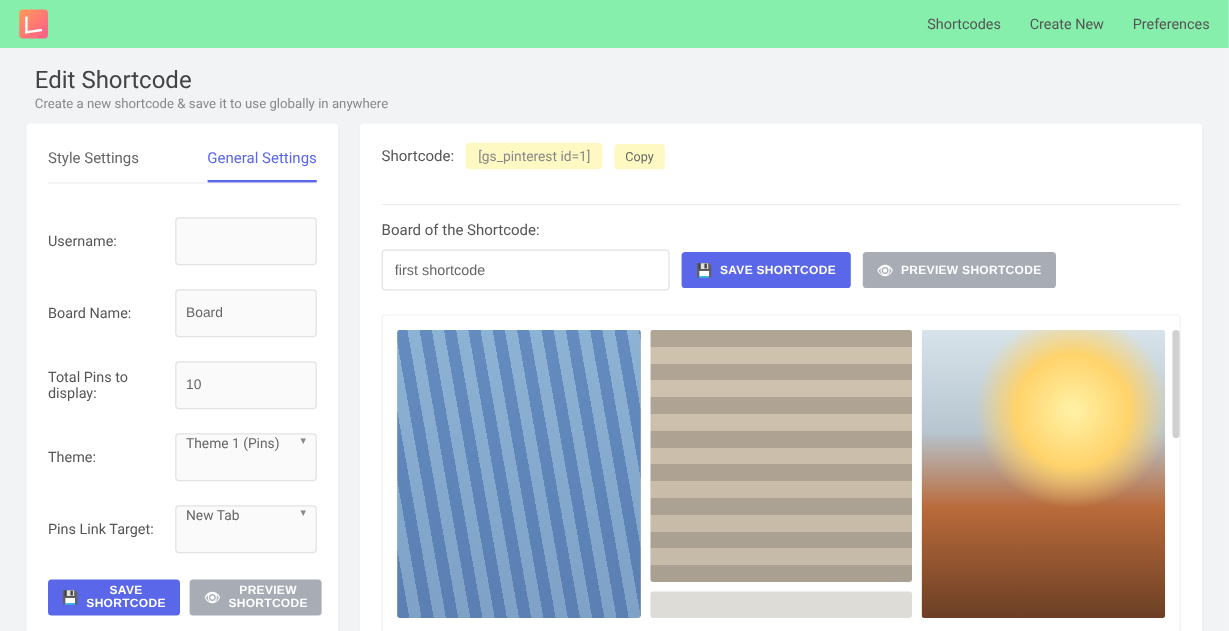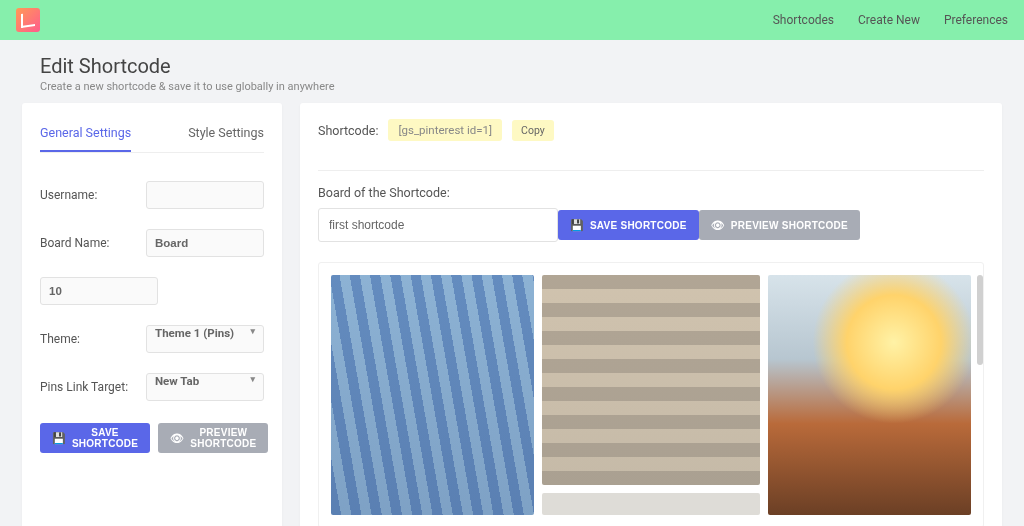--- a/index.html
+++ b/index.html
@@ -29,21 +29,21 @@
     position: absolute;
     inset: 5px;
     border: 2px solid #fff;
     border-top: none;
     border-right: none;
     transform: skewY(-8deg);
   }
   .topnav { display: flex; gap: 24px; font-size: 12px; color: #555; }
   .topnav div { cursor: pointer; }
   
-  .page-header { padding: 14px 40px 10px; }
+  .page-header { padding: 14px 29px 10px; }
   .page-header h1 { font-size: 20px; font-weight: 400; color: #444; }
   .page-header p { font-size: 11px; color: #888; margin-top: 2px; }
   
   .layout {
     display: flex;
     gap: 18px;
     padding: 0 22px 20px;
   }
   .panel {
     background: #fff;
@@ -80,28 +80,27 @@
   
   .row {
     display: flex;
     align-items: center;
     justify-content: space-between;
     padding: 10px 0;
   }
   .row label { font-size: 12px; color: #555; }
   .row input[type=text], .row select, .selectish {
     width: 118px;
-    height: 28px;
+    height: 40px;
     padding: 0 8px;
     font-size: 11.5px;
     color: #666;
     border: 1px solid #e2e2e2;
     border-radius: 3px;
     background: #fafafa;
-    font-weight: bold;
   }
   .selectish {
     display: flex;
     align-items: flex-start;
     justify-content: space-between;
     cursor: pointer;
   }
   .chev { font-size: 9px; color: #888; }
   
   .tog-wrap { display: flex; align-items: center; gap: 6px; }
@@ -143,21 +142,21 @@
     background: #fef9c3; color: #888;
     padding: 4px 10px; border-radius: 3px;
     font-size: 11.5px;
   }
   .copy {
     background: #fef9c3; color: #666;
     padding: 4px 9px; border-radius: 3px;
     font-size: 10.5px; cursor: pointer;
   }
   .name-label { font-size: 12.5px; color: #555; margin-bottom: 8px; }
-  .name-row { display: flex; align-items: center; }
+  .name-row { display: flex; gap: 10px; align-items: center; }
   .name-input {
     flex: 0 0 240px;
     height: 34px;
     padding: 0 10px;
     font-size: 12px; color: #666;
     border: 1px solid #e2e2e2; border-radius: 3px;
   }
   
   .preview-frame {
     margin-top: 20px;
@@ -218,35 +217,36 @@
 
 <div class="page-header">
   <h1>Edit Shortcode</h1>
   <p>Create a new shortcode &amp; save it to use globally in anywhere</p>
 </div>
 
 <div class="layout">
 
   <div class="panel side">
     <div class="tabs">
+      <div class="tab">Style Settings</div>
       <div class="tab active">General Settings</div>
-      <div class="tab">Style Settings</div>
     </div>
 
     <div class="row">
       <label>Username:</label>
       <input type="text" value="" style="">
     </div>
 
     <div class="row">
       <label>Board Name:</label>
       <input type="text" value="Board" style="">
     </div>
 
     <div class="row">
+      <label>Total Pins to display:</label>
       <input type="text" value="10" style="">
     </div>
 
     <div class="row">
       <label>Theme:</label>
       <div class="selectish">
         <span>Theme 1 (Pins)</span>
         <span class="chev">▾</span>
       </div>
     </div>

